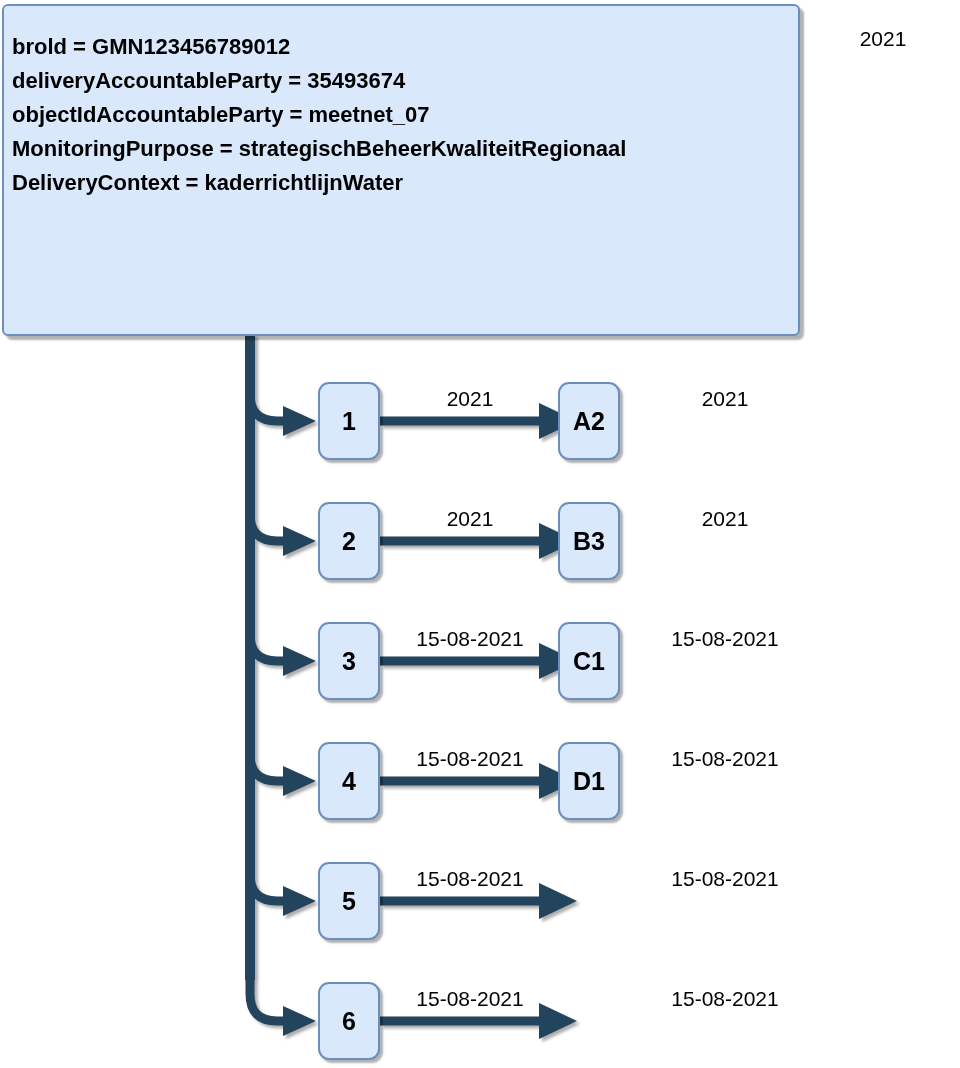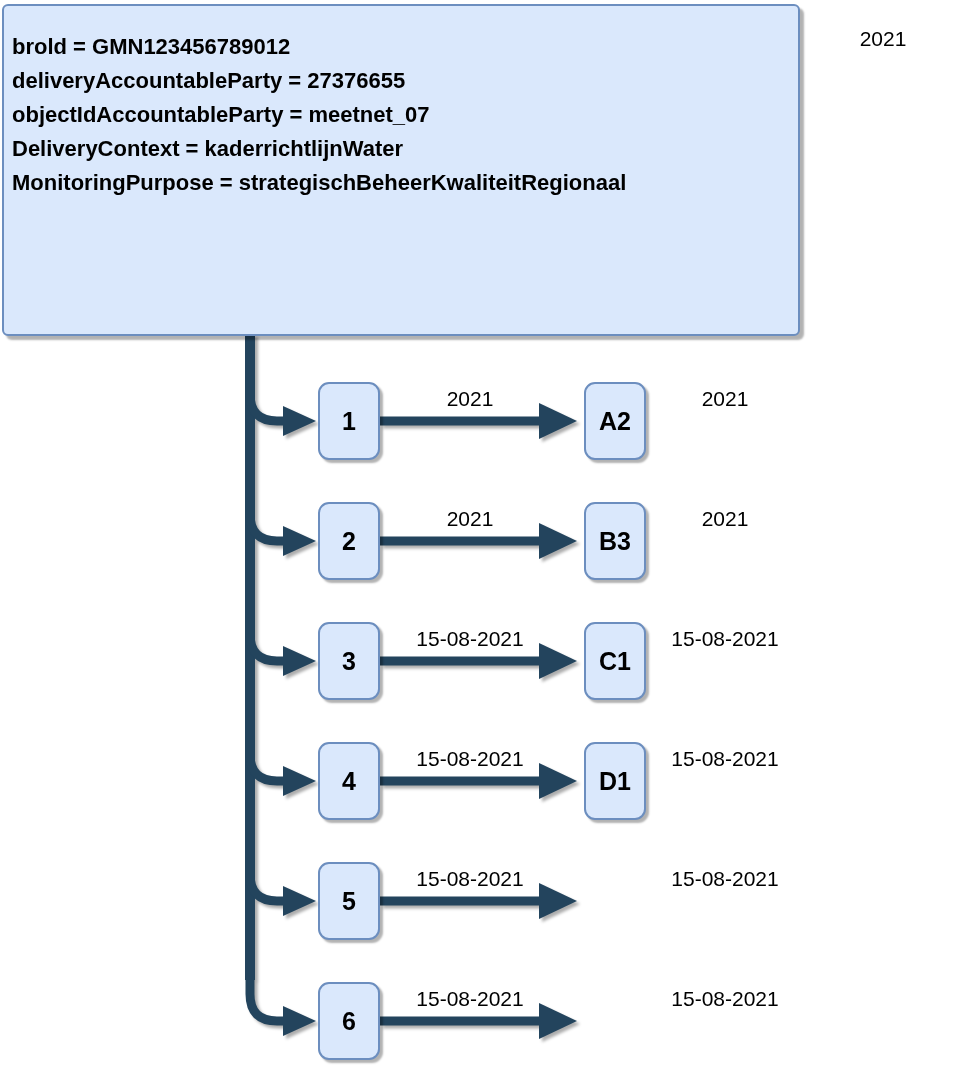--- a/index.html
+++ b/index.html
@@ -43,21 +43,21 @@
     position:absolute;
     width:62px;height:78px;box-sizing:border-box;
     background:#dae8fc;
     border:2px solid #6c8ebf;
     border-radius:11px;
     box-shadow:3px 3px 2px rgba(0,0,0,0.30);
     display:flex;align-items:center;justify-content:center;
     font-size:25px;font-weight:bold;
   }
   .node.num{left:318px;top:calc(var(--cy)*1px - 39px);}
-  .node.letter{left:584px;top:calc(var(--cy)*1px - 39px);}
+  .node.letter{left:558px;top:calc(var(--cy)*1px - 39px);}
   .edge-label{
     position:absolute;left:390px;width:160px;
     top:calc(var(--cy)*1px - 34px);
     text-align:center;font-size:21px;line-height:24px;
   }
   .date-label{
     position:absolute;left:645px;width:160px;
     top:calc(var(--cy)*1px - 34px);
     text-align:center;font-size:21px;line-height:24px;
   }
@@ -122,24 +122,24 @@
       <polygon points="283,1006 316,1021 283,1036"></polygon>
     </g>
     <g>
       <line x1="380" y1="1021" x2="540" y2="1021" stroke-width="9"></line>
       <polygon points="539,1003 577,1021 539,1039"></polygon>
     </g>
   </svg>
 
   <div class="gmn-box">
     <div>brold = GMN123456789012</div>
-    <div>deliveryAccountableParty = 27376655</div>
+    <div>deliveryAccountableParty = 35493674</div>
     <div>objectIdAccountableParty = meetnet_07</div>
+    <div>MonitoringPurpose = strategischBeheerKwaliteitRegionaal</div>
     <div>DeliveryContext = kaderrichtlijnWater</div>
-    <div>MonitoringPurpose = strategischBeheerKwaliteitRegionaal</div>
   </div>
 
   <div class="year-top">2021</div>
 
   <div class="row" style="--cy:421">
     <div class="node num">
         <span>1</span>
       </div>
     <div class="edge-label">2021</div>
     <div class="node letter">

